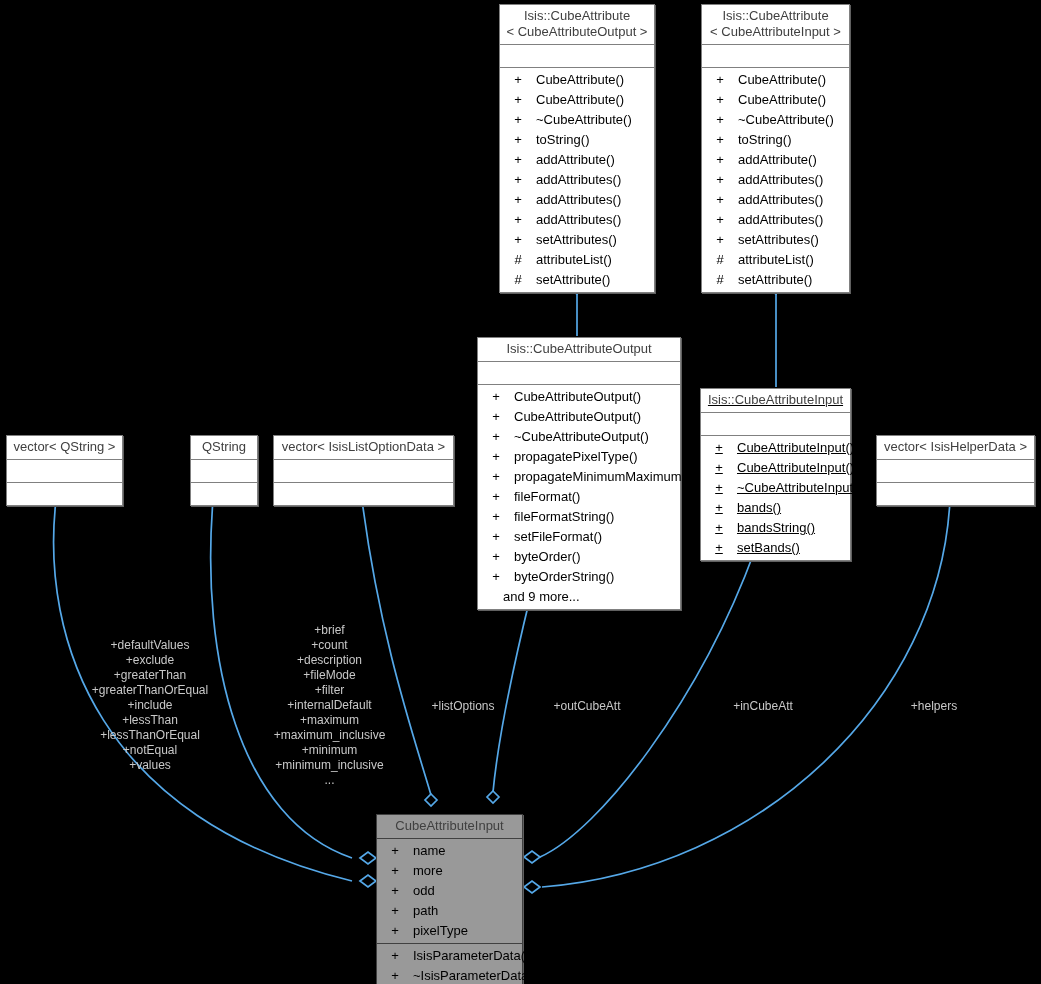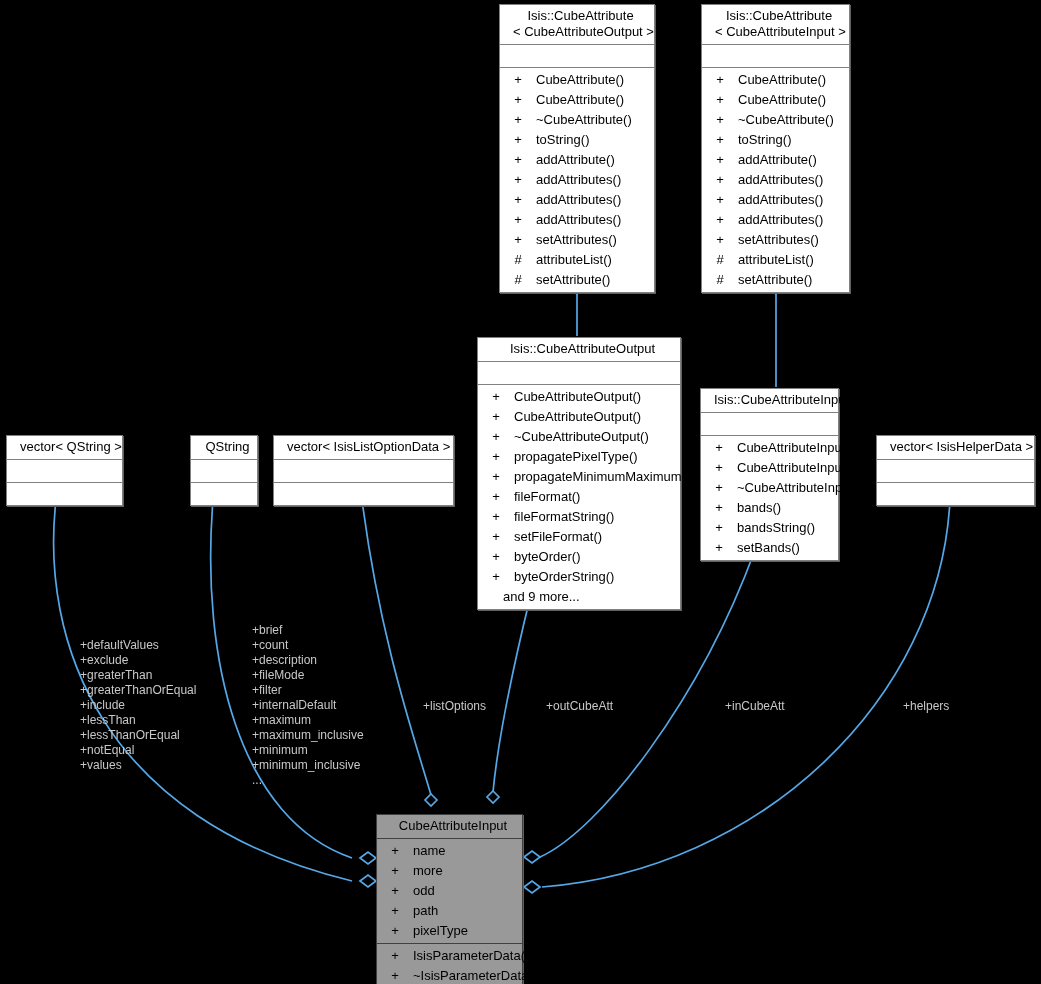--- a/index.html
+++ b/index.html
@@ -32,22 +32,22 @@
     z-index: 5;
   }
   .umlbox.filled {
     background: #999999;
     border: 1px solid #404040;
   }
   .box-title {
     box-sizing: border-box;
     text-align: center;
     font-size: 13px;
-    color: #000000;
-    padding: 3px 6px 4px 13px;
+    color: #404040;
+    padding: 3px 6px 4px 6px;
     line-height: 16px;
     white-space: nowrap;
   }
   .box-sep {
     height: 1px;
     background: #808080;
     width: 100%;
   }
   .umlbox.filled .box-sep {
     background: #404040;
@@ -86,20 +86,21 @@
     padding-left: 6px;
   }
   .member.nomark {
     padding-left: 25px;
   }
   .edge-label {
     position: absolute;
     color: #c8c8c8;
     font-size: 12px;
     line-height: 15px;
+    text-align: center;
     white-space: nowrap;
     z-index: 3;
   }
   .edge-label.multi {
     line-height: 15px;
   }
 </style>
 </head>
 <body>
 
@@ -293,21 +294,21 @@
           <span class="nm">byteOrder()</span>
         </div>
         <div class="member indent">
           <span class="vis">+</span>
           <span class="nm">byteOrderString()</span>
         </div>
         <div class="member nomark">and 9 more...</div>
       </div>
   </div>
 
-  <div class="umlbox" style="left:700px; top:388px; width:139px;">
+  <div class="umlbox" style="left:700px; top:388px; width:151px;text-decoration:underline;">
     <div class="box-title">Isis::CubeAttributeInput</div>
     <div class="box-sep"></div>
     <div class="box-section empty"></div>
     <div class="box-sep"></div>
     <div class="box-section">
         <div class="member indent">
           <span class="vis">+</span>
           <span class="nm">CubeAttributeInput()</span>
         </div>
         <div class="member indent">

